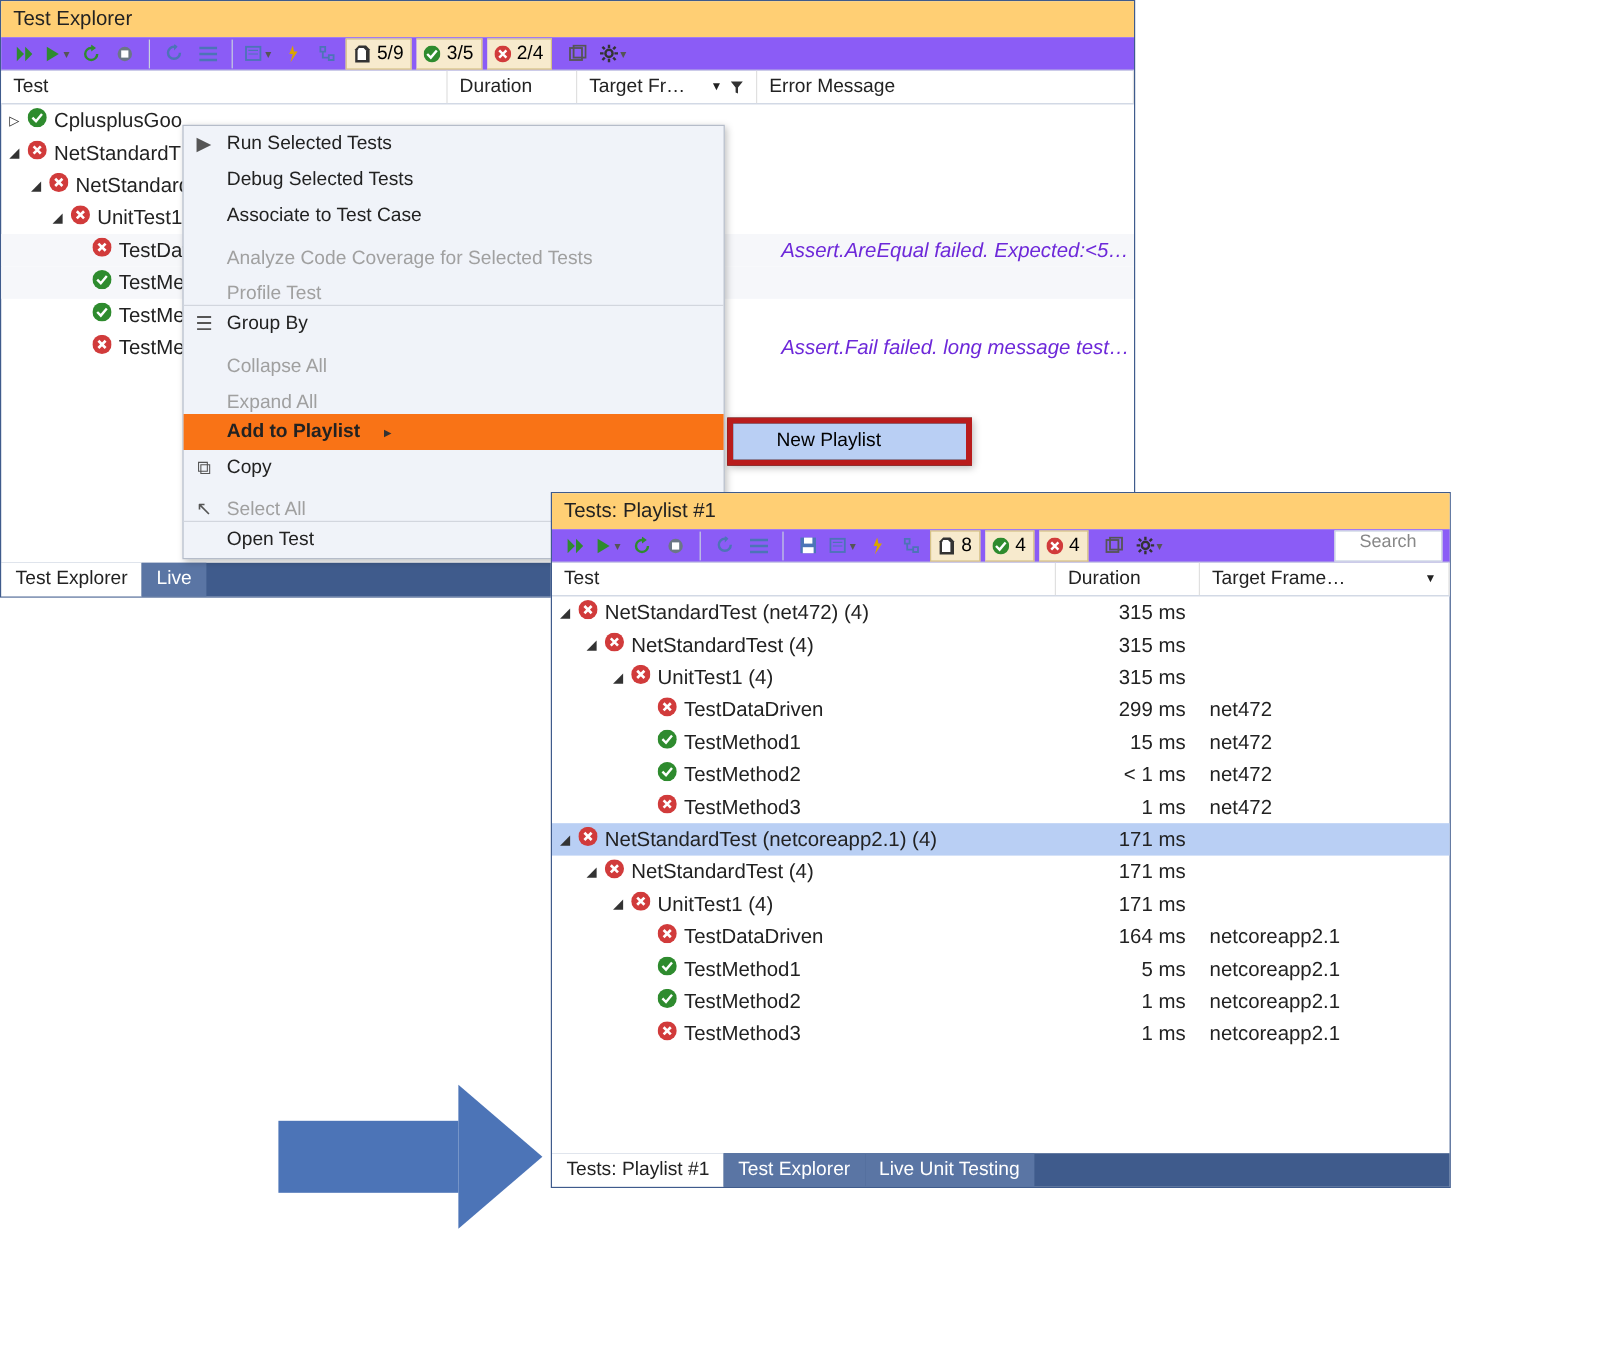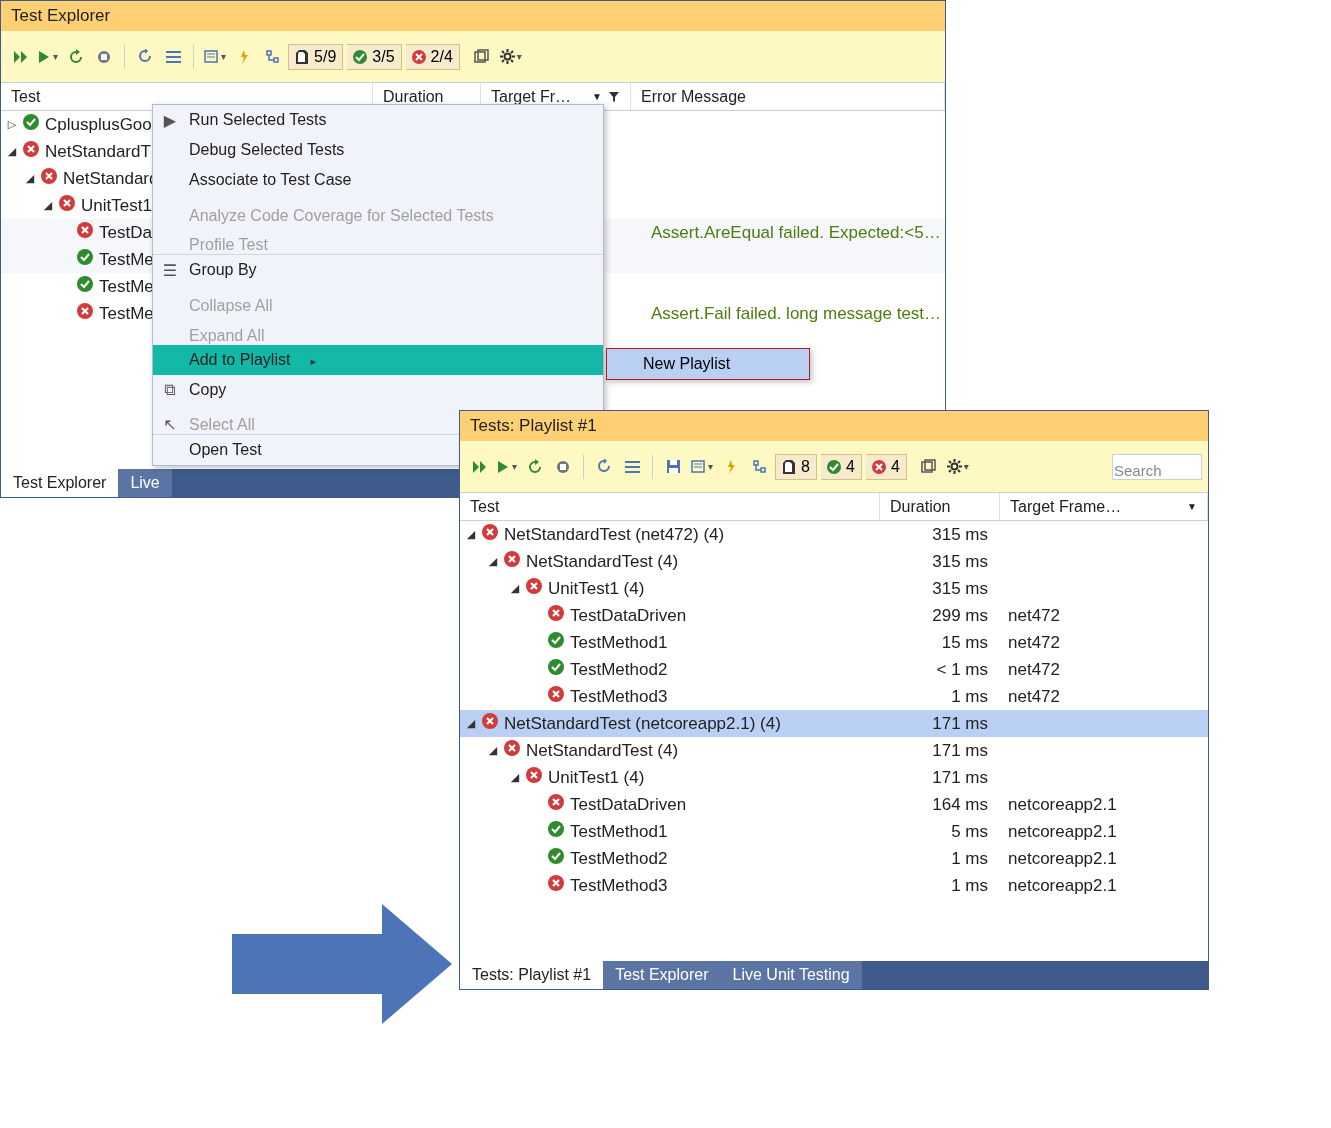--- a/index.html
+++ b/index.html
@@ -1,20 +1,20 @@
 <!DOCTYPE html>
 <html><head>
 <meta charset="utf-8">
 <style>
   * { box-sizing: border-box; font-family: "Segoe UI", Arial, sans-serif; }
   body { margin: 0; background: #fff; width: 1331px; height: 1128px; position: relative; font-size: 16px; }
 
   .window { position: absolute; border: 1px solid #3f5b8c; background: #fff; }
   .titlebar { background: #ffcf74; height: 30px; display: flex; align-items: center; padding: 0 10px; font-size: 17px; color: #222; }
-  .toolbar { background: #fef9c3; height: 52px; display: flex; align-items: center; padding: 0 6px; gap: 4px; border-bottom: 1px solid #c7d0df; }
+  .toolbar { background: #8b5cf6; height: 28px; display: flex; align-items: center; padding: 0 6px; gap: 4px; border-bottom: 1px solid #c7d0df; }
   .toolbar .sep { width: 1px; height: 24px; background: #c7d0df; margin: 0 4px; }
   .tb-btn { display: inline-flex; align-items: center; justify-content: center; min-width: 24px; height: 26px; padding: 0 2px; cursor: pointer; border-radius: 2px; }
   .dd::after { content: "▾"; font-size: 10px; color: #555; margin-left: 2px; }
   .count-pill { display: inline-flex; align-items: center; height: 26px; padding: 0 6px; background: #f7eacd; border: 1px solid #d5c185; gap: 5px; }
   .count-pill + .count-pill { border-left: none; }
   .count-pill svg { flex: none; }
 
   .headers { display: flex; height: 28px; border-bottom: 1px solid #c7d0df; font-size: 16px; color: #222; background: #fff; }
   .headers .col { padding: 4px 10px; border-right: 1px solid #e0e0e0; display: flex; align-items: center; gap: 6px; }
   .col.test   { flex: 0 0 372px; }
@@ -24,54 +24,54 @@
   .col svg { flex: none; }
 
   .tree { font-size: 17px; color: #222; }
   .row { display: flex; align-items: center; height: 27px; }
   .row .cell-test { display: flex; align-items: center; gap: 6px; padding-left: 6px; }
   .row .cell-test .caret { width: 10px; display: inline-block; text-align: center; font-size: 11px; color: #333; }
   .row.even { background: #f6f7fa; }
   .row.sel  { background: #b9cff4; }
   .row .cell-dur  { flex: 0 0 108px; text-align: right; padding-right: 12px; }
   .row .cell-tgt  { flex: 0 0 160px; padding-left: 8px; }
-  .row .cell-err  { flex: 1; padding-left: 10px; color: #4d7c0f; }
+  .row .cell-err  { flex: 1; padding-left: 10px; color: #6d28d9; font-style: italic; }
   .row .cell-test-main { flex: 0 0 372px; overflow: hidden; white-space: nowrap; }
 
   .w2 .headers .col.test   { flex: 0 0 420px; }
   .w2 .headers .col.dur    { flex: 0 0 120px; }
   .w2 .headers .col.target { flex: 1; }
   .w2 .row .cell-test-main { flex: 0 0 420px; }
   .w2 .row .cell-dur       { flex: 0 0 120px; }
   .w2 .row .cell-tgt       { flex: 1; }
 
   .statusbar { background: #3f5b8c; color: #fff; height: 28px; display: flex; align-items: center; font-size: 16px; }
   .statusbar .tab { padding: 0 12px; height: 100%; display: flex; align-items: center; cursor: pointer; }
   .statusbar .tab.active { background: #fff; color: #222; }
   .statusbar .tab.mid { background: #5a75a4; }
 
   
   .ctx { position: absolute; background: #f0f3f9; border: 1px solid #b5bcc9; box-shadow: 2px 2px 6px rgba(0,0,0,.25); font-size: 16px; color: #222; }
   .ctx .item { display: flex; align-items: center; height: 30px; padding: 0 12px 0 36px; position: relative; white-space: nowrap; }
   .ctx .item.sep-after { border-bottom: 1px solid #d2d6de; }
   .ctx .item .glyph { position: absolute; left: 8px; width: 18px; text-align: center; color: #555; }
   .ctx .item.dis { color: #a0a0a0; align-items: flex-end; }
-  .ctx .item.hl { background: #14b8a6; }
+  .ctx .item.hl { background: #f97316; font-weight: bold; }
   .ctx .item .sub::after { content: "▸"; margin-left: auto; padding-left: 20px; font-size: 11px; color: #333; }
 
-  .submenu { position: absolute; background: #000000; border: 1px solid #b91c1c; box-shadow: 2px 2px 6px rgba(0,0,0,.25); }
+  .submenu { position: absolute; background: #000000; border: 5px solid #b91c1c; box-shadow: 2px 2px 6px rgba(0,0,0,.25); }
   .submenu .item { display: flex; align-items: center; height: 30px; padding: 0 30px 0 36px; }
   .submenu .item.hl { background: #b9cff4; }
 
   
   .big-arrow { position: absolute; }
   .big-arrow .shaft { background: #4c74b7; width: 150px; height: 60px; position: absolute; top: 30px; left: 0; }
   .big-arrow .head  { position: absolute; left: 150px; top: 0; width: 0; height: 0; border-top: 60px solid transparent; border-bottom: 60px solid transparent; border-left: 70px solid #4c74b7; }
 
-  .search-box { background: #fff; border: 1px solid #c7d0df; height: 26px; padding: 0 1px; display: flex; align-items: flex-end; color: #888; font-size: 15px; width: 90px; margin-left: auto; }
+  .search-box { background: #fff; border: 1px solid #c7d0df; height: 26px; padding: 0 20px; display: flex; align-items: flex-start; color: #888; font-size: 15px; width: 90px; margin-left: auto; }
 </style>
 </head>
 <body>
 
 <div class="window" style="left:0;top:0;width:946px;height:498px;">
   <div class="titlebar">
     <span>Test Explorer</span>
   </div>
   <div class="toolbar">
     <span class="tb-btn">

